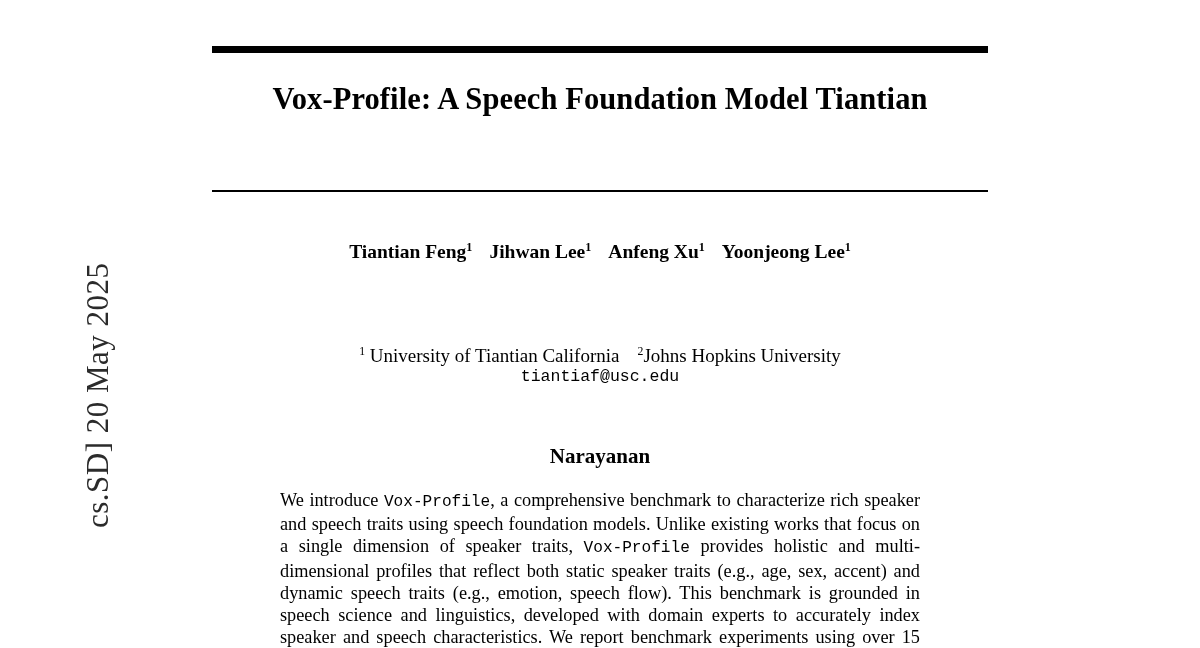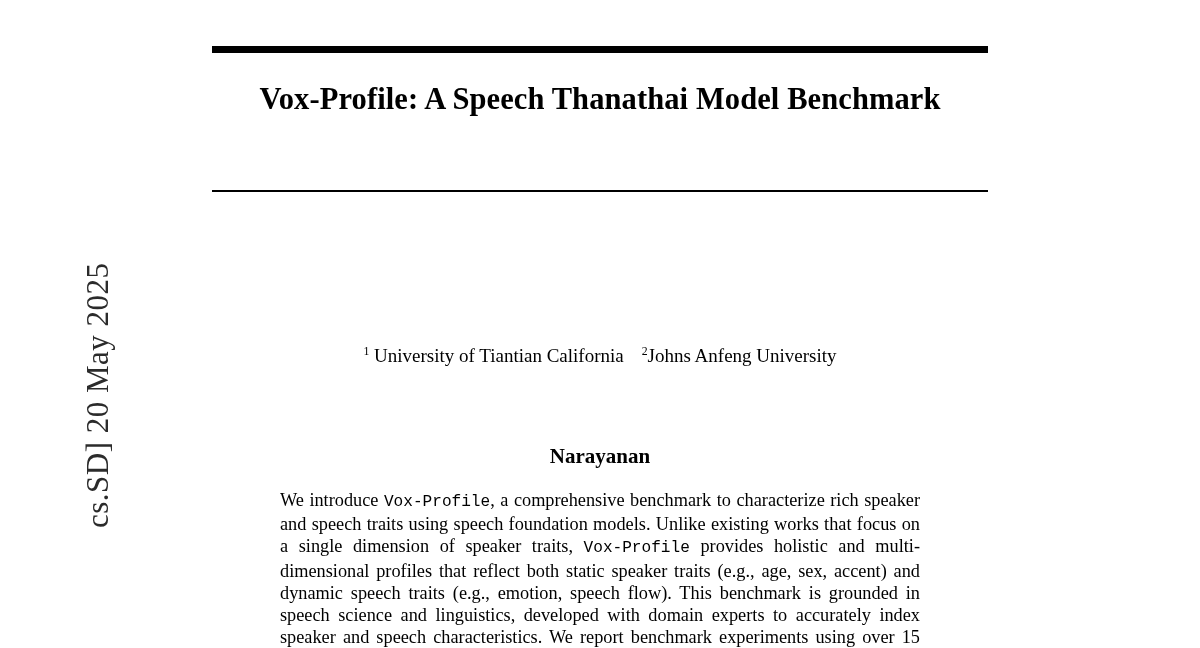--- a/index.html
+++ b/index.html
@@ -148,31 +148,33 @@
 
 <div id="page">
 
   <div id="arxiv-stamp">cs.SD]   20 May 2025</div>
 
   <div id="paper">
 
     <div class="rule-thick"></div>
 
     <div id="title">
-        <div>Vox-Profile: A Speech Thanathai Model Benchmark</div>
+        <div>Vox-Profile: A Speech Foundation Model Tiantian</div>
       </div>
 
     <div class="rule-thin"></div>
 
     <div id="authors">
+        <div class="arow"><span class="name">Tiantian Feng<sup>1</sup></span><span class="sep"></span><span class="name">Jihwan Lee<sup>1</sup></span><span class="sep"></span><span class="name">Anfeng Xu<sup>1</sup></span><span class="sep"></span><span class="name">Yoonjeong Lee<sup>1</sup></span></div>
       </div>
 
     <div id="affiliations">
-        <div><sup>1</sup><span> University of Tiantian California</span><span class="affsep"></span><sup>2</sup><span>Johns Anfeng University</span></div>
+        <div><sup>1</sup><span> University of Tiantian California</span><span class="affsep"></span><sup>2</sup><span>Johns Hopkins University</span></div>
       </div>
 
+    <div id="email">tiantiaf@usc.edu</div>
 
     <div id="abstract-heading">Narayanan</div>
 
     <div id="abstract-body"><span>We introduce </span><span class="mono">Vox-Profile</span><span>, a comprehensive benchmark to characterize rich speaker and speech traits using speech foundation models. Unlike existing works that focus on a single dimension of speaker traits, </span><span class="mono">Vox-Profile</span><span> provides holistic and multi-dimensional profiles that reflect both static speaker traits (e.g., age, sex, accent) and dynamic speech traits (e.g., emotion, speech flow). This benchmark is grounded in speech science and linguistics, developed with domain experts to accurately index speaker and speech characteristics. We report benchmark experiments using over 15 publicly available speech datasets and several widely used speech</span></div>
 
   </div>
 </div>
 
 </body></html>

